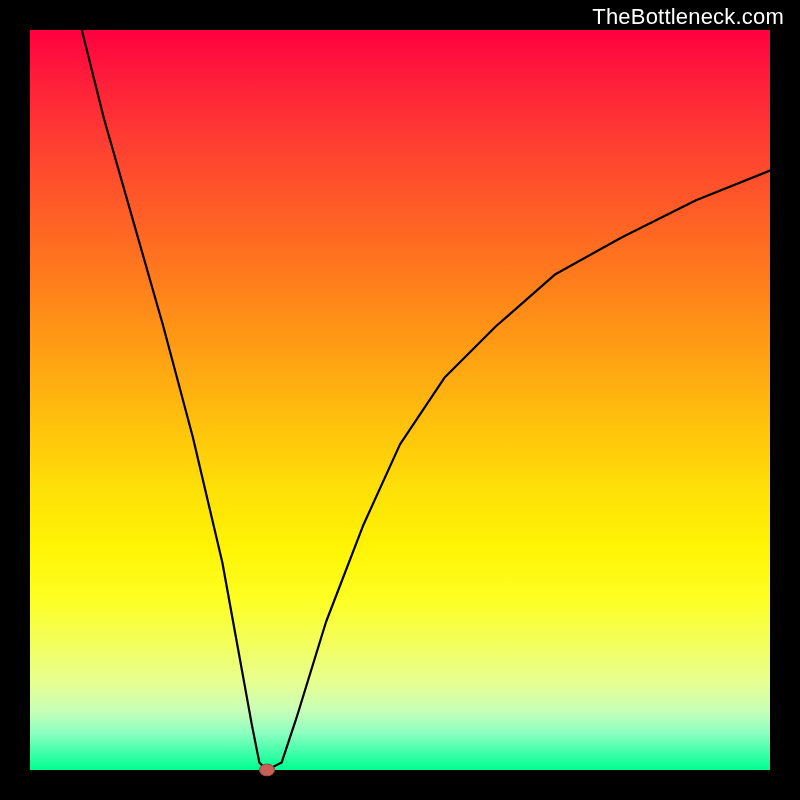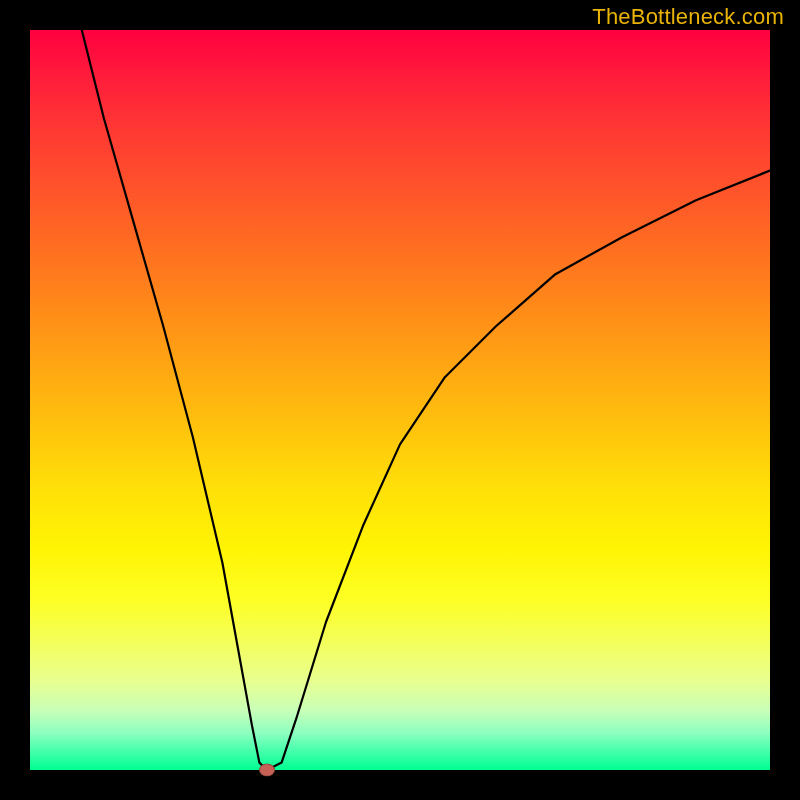--- a/index.html
+++ b/index.html
@@ -14,21 +14,21 @@
   .frame {
     position: relative;
     width: 800px;
     height: 800px;
     background: #000;
   }
   .watermark {
     position: absolute;
     top: 4px;
     right: 16px;
-    color: #eab308;
+    color: #ffffff;
     font-size: 22px;
     font-weight: 500;
     letter-spacing: 0.2px;
   }
   .plot-area {
     position: absolute;
     left: 30px;
     top: 30px;
     width: 740px;
     height: 740px;

